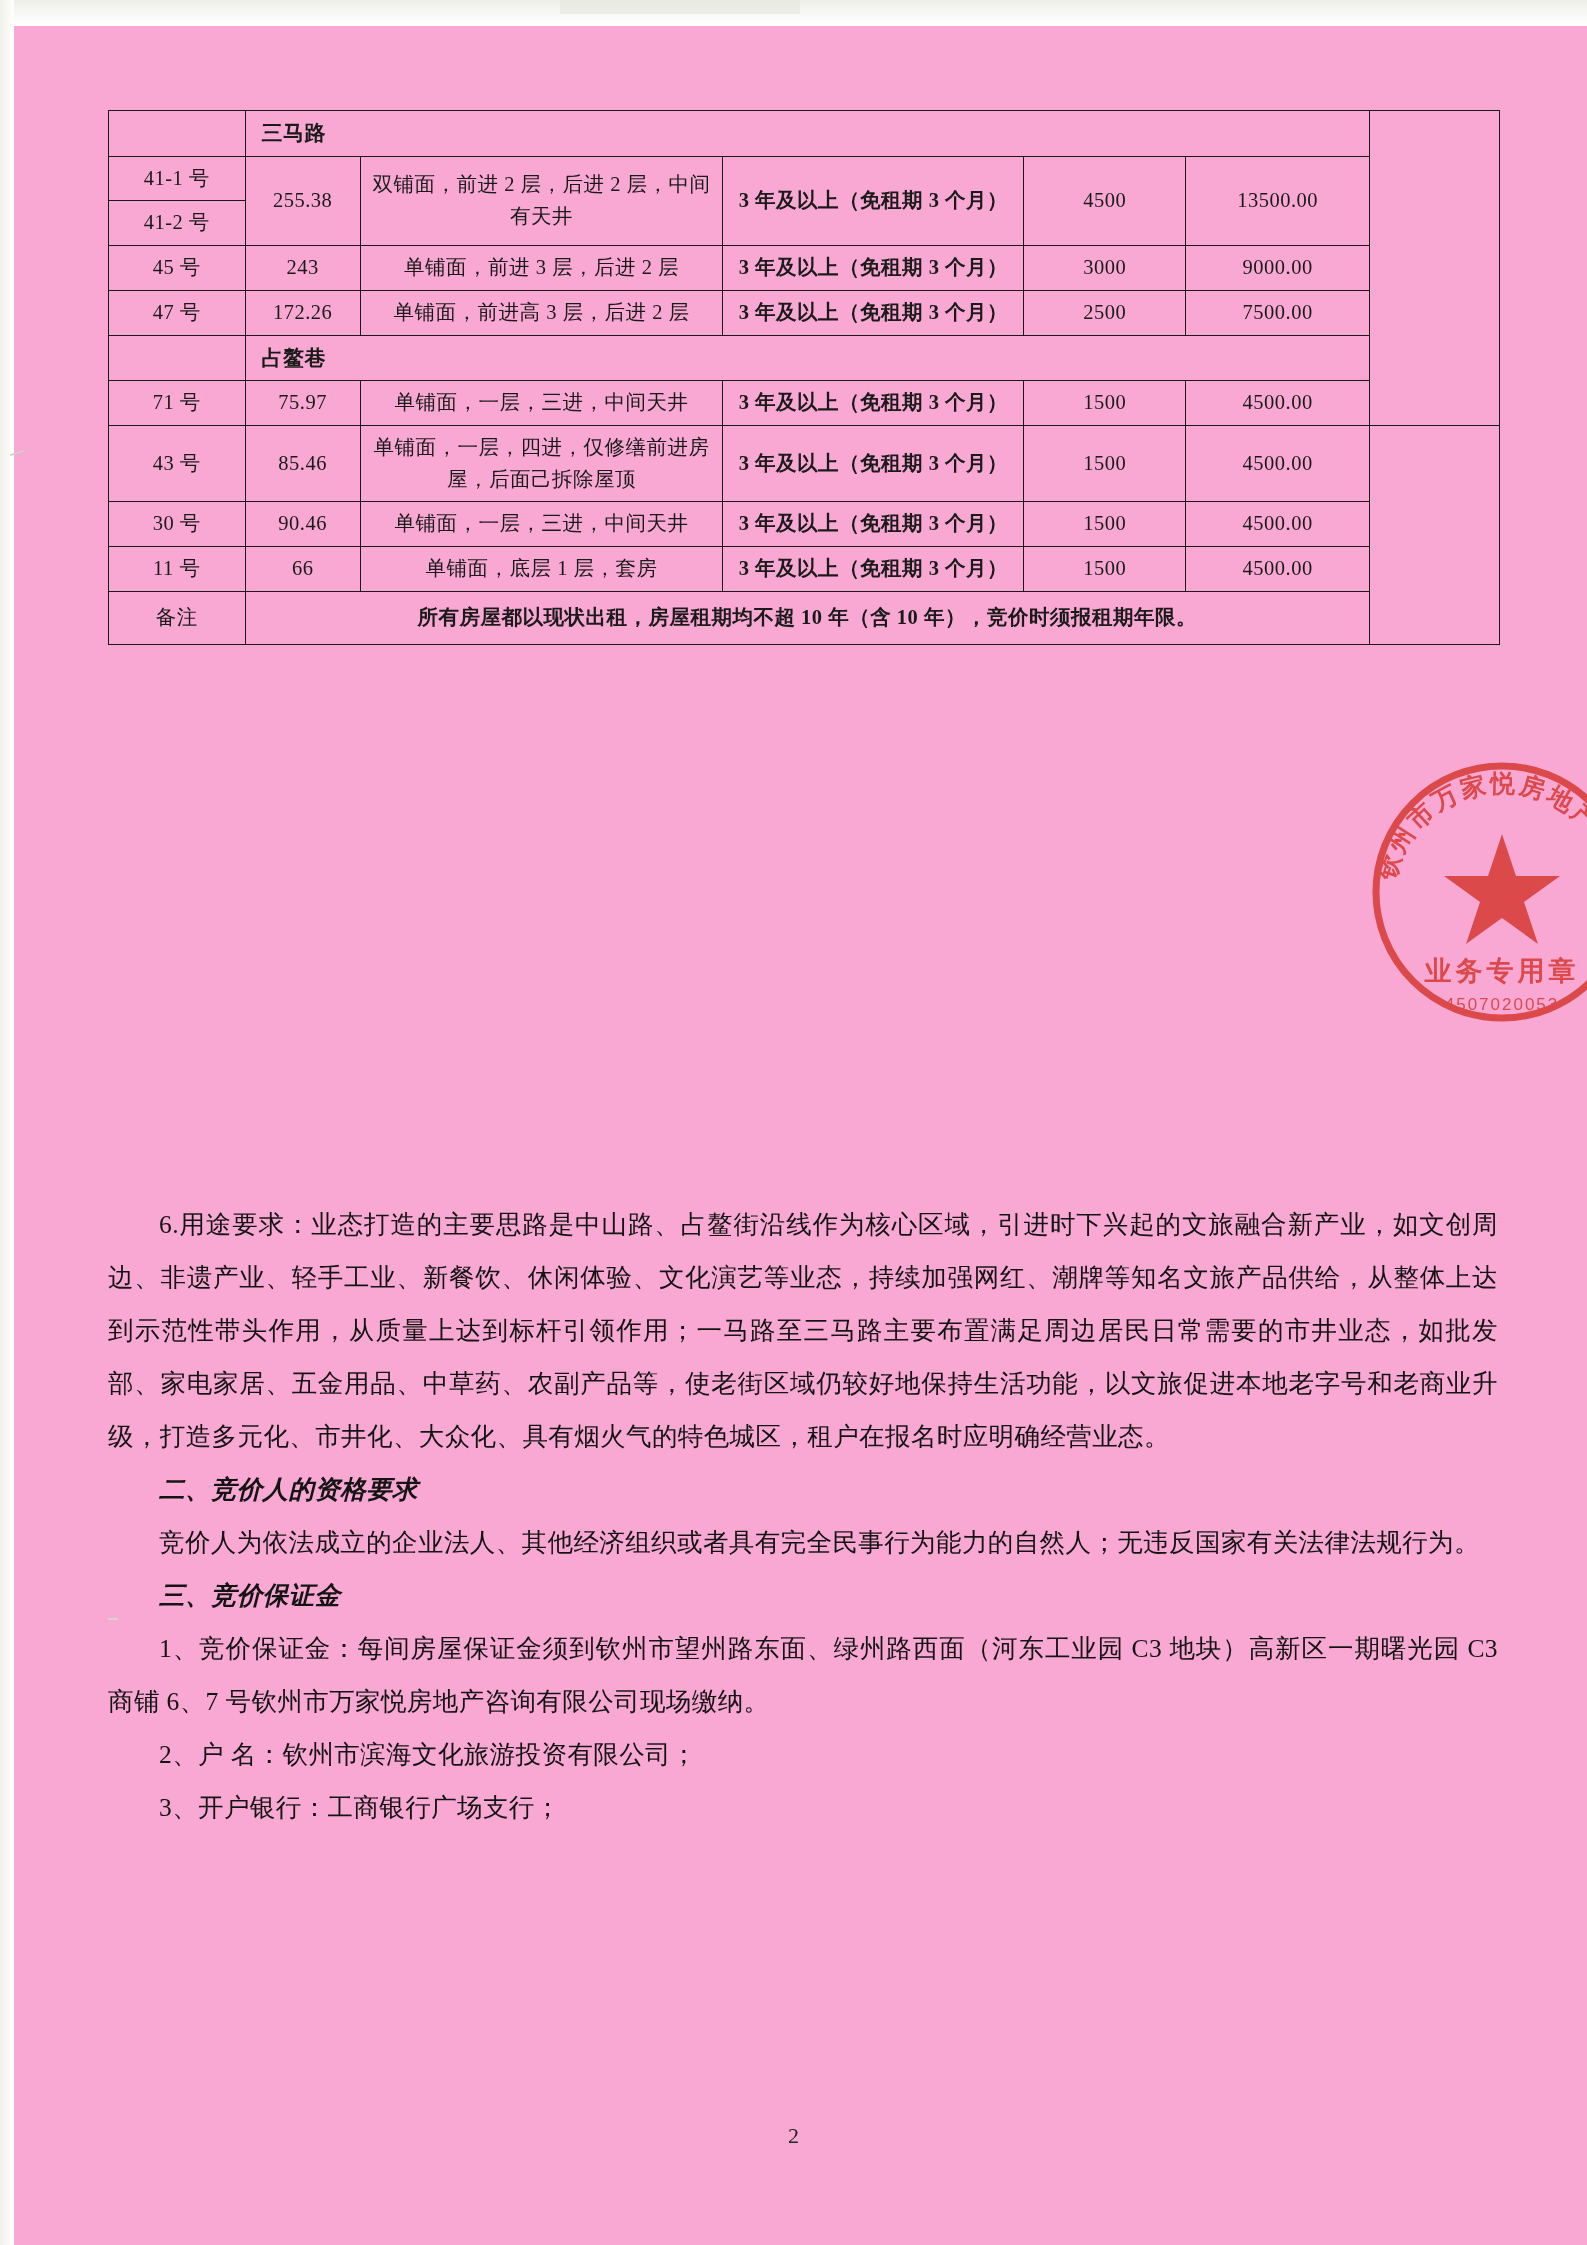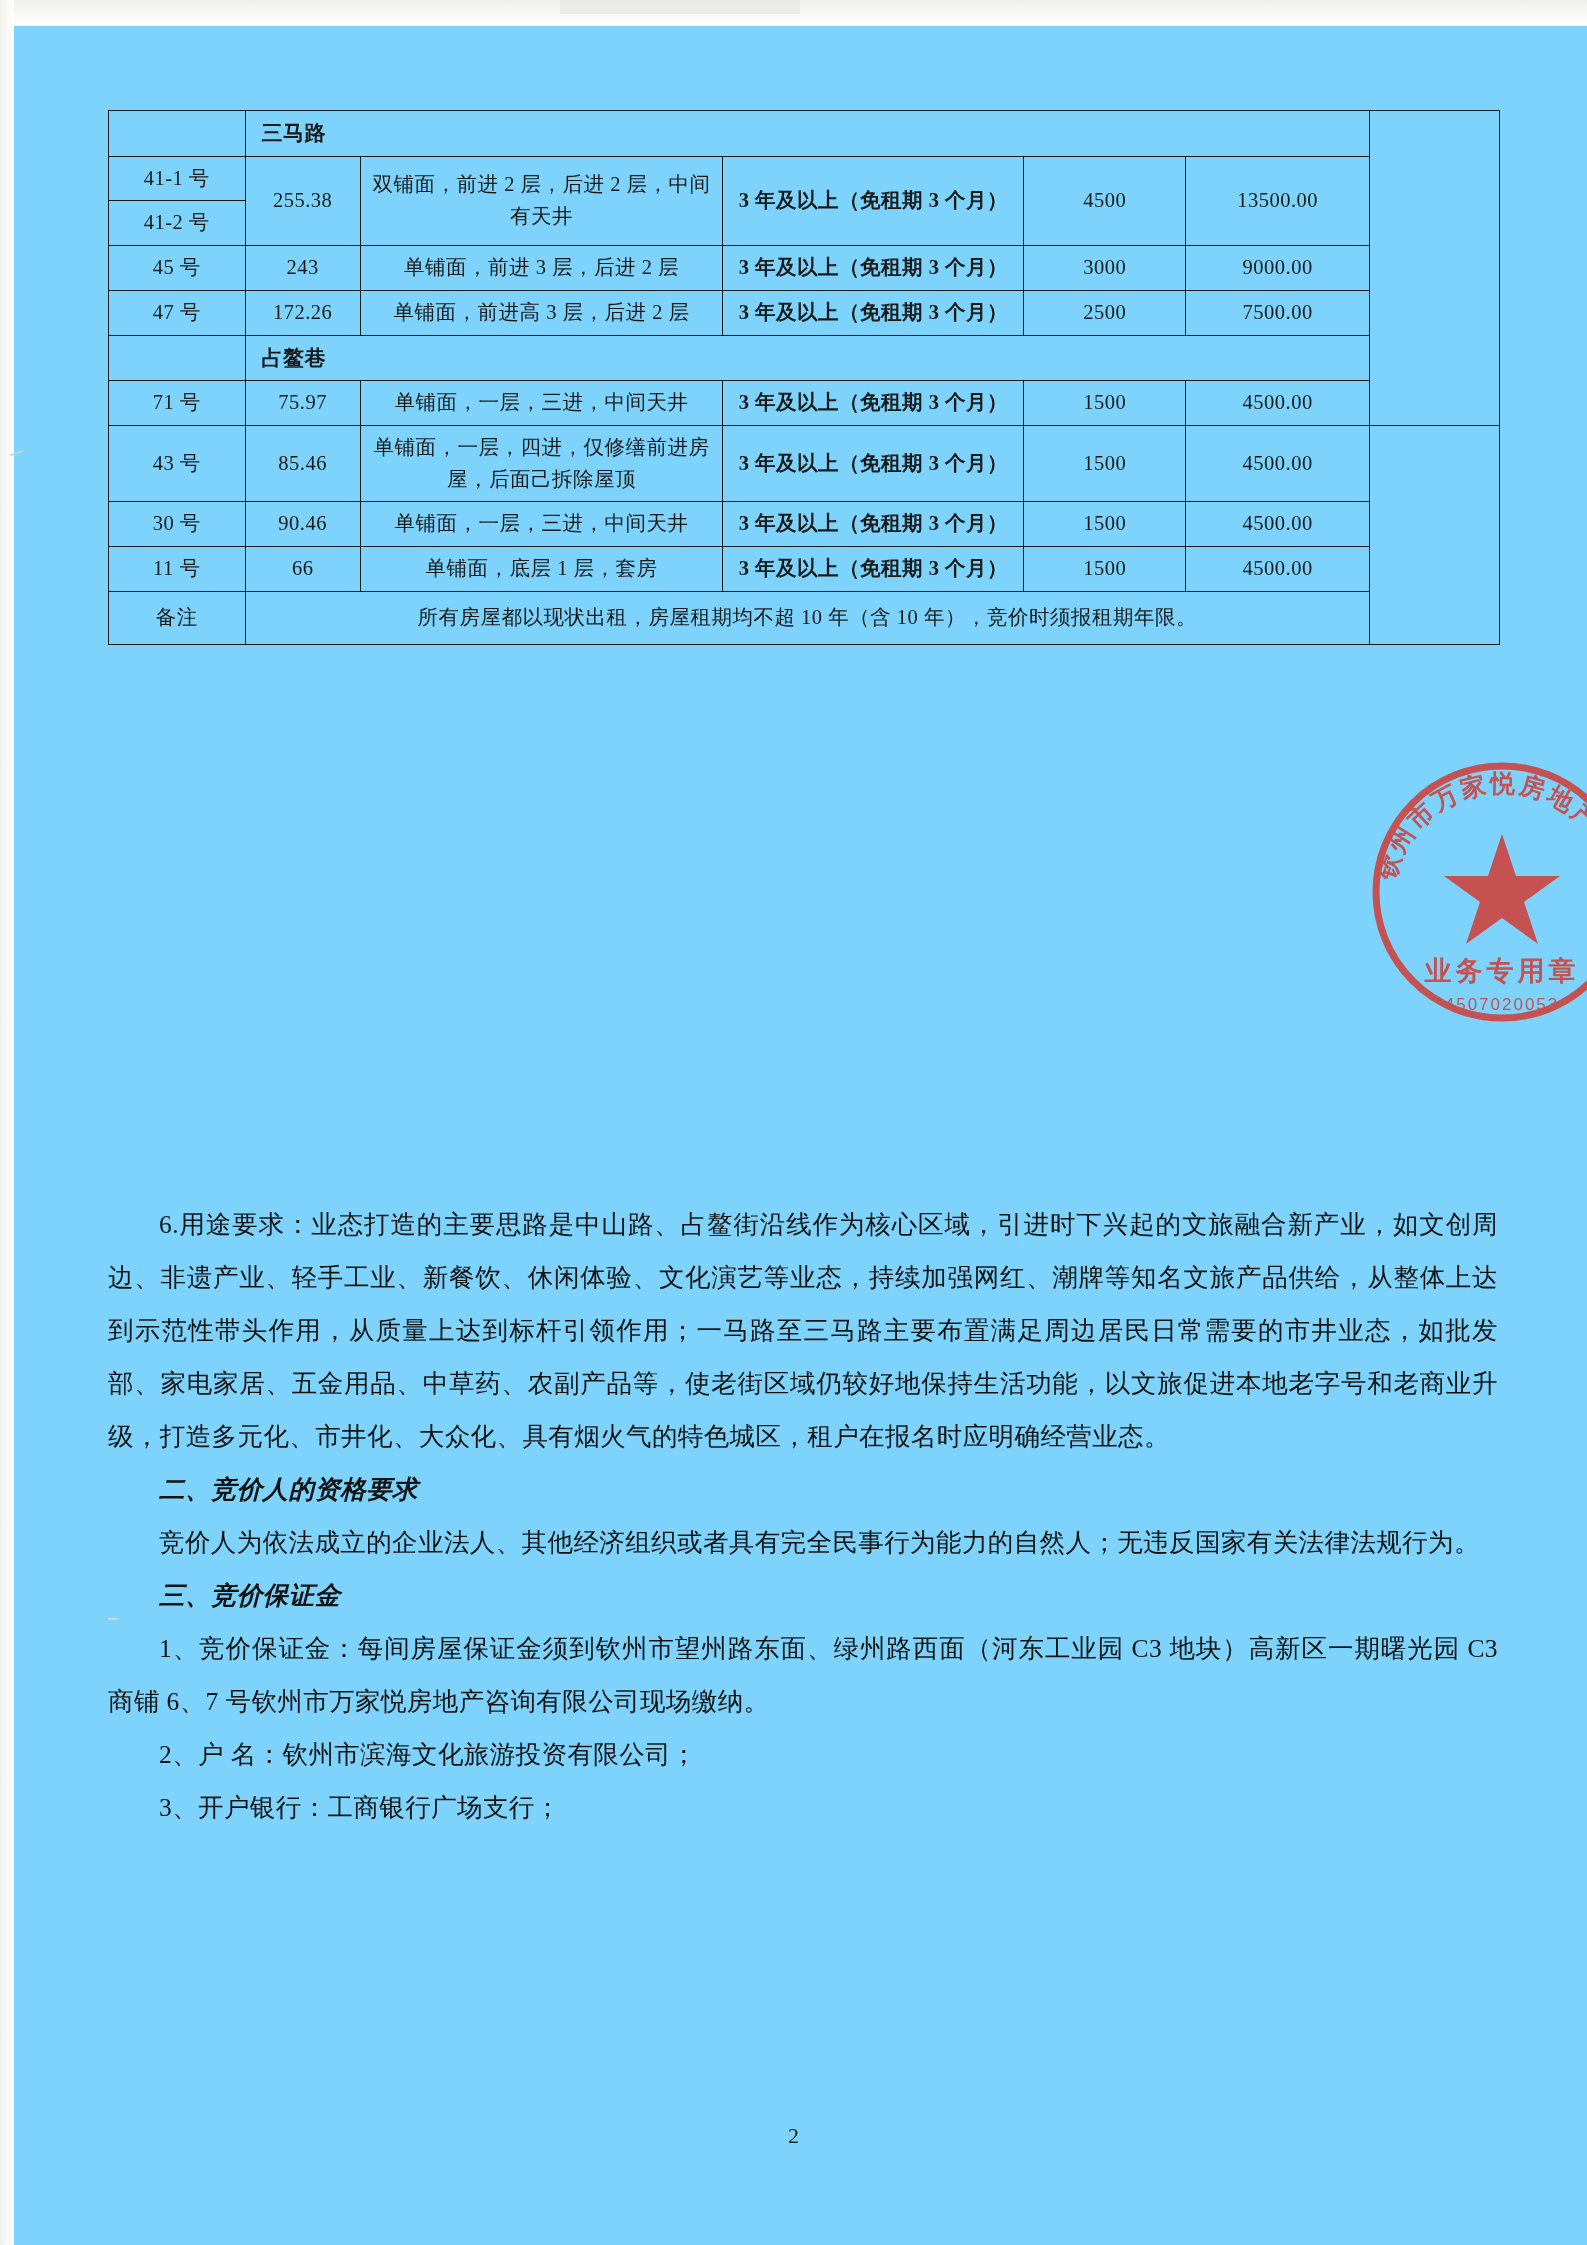--- a/index.html
+++ b/index.html
@@ -13,21 +13,21 @@
     position: relative;
     font-family: "Liberation Serif", serif;
     color: #1a1a1a;
     overflow: hidden;
   }
   .page {
     position: absolute;
     left: 0; top: 0;
     width: 1587px;
     height: 2245px;
-    background: #7dd3fc;
+    background: #f9a8d4;
   }
   
   .scan-edge-top {
     position: absolute; left: 0; top: 0; width: 1587px; height: 26px;
     background: linear-gradient(to bottom, #efefea, #ffffff);
   }
   .scan-edge-left {
     position: absolute; left: 0; top: 0; width: 14px; height: 2245px;
     background: linear-gradient(to right, #f0f0eb, #ffffff);
   }
@@ -72,20 +72,21 @@
     padding-left: 16px !important;
     letter-spacing: 2px;
     font-size: 21px;
   }
   .num { font-family: "Liberation Serif", serif; letter-spacing: 1px;}
   .remark-label { width: 128px; letter-spacing: 6px; }
   .remark-text {
     text-align: left;
     padding: 10px 2px !important;
     letter-spacing: .6px;
+    font-weight: bold;
   }
 
   
   .body-text {
     position: absolute;
     left: 108px;
     top: 1198px;
     width: 1390px;
     font-size: 25.5px;
     line-height: 53px;

